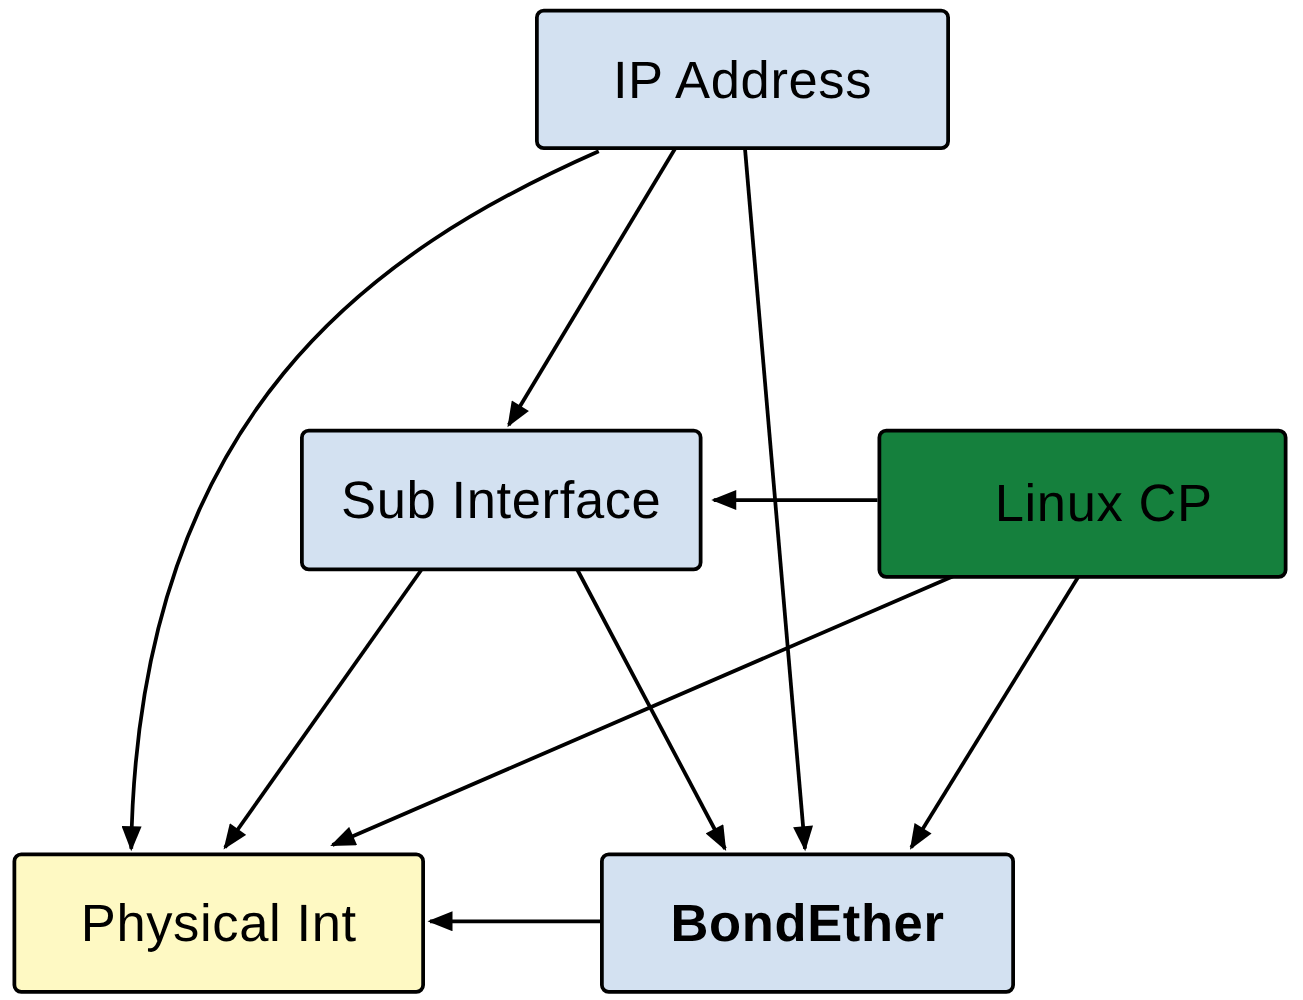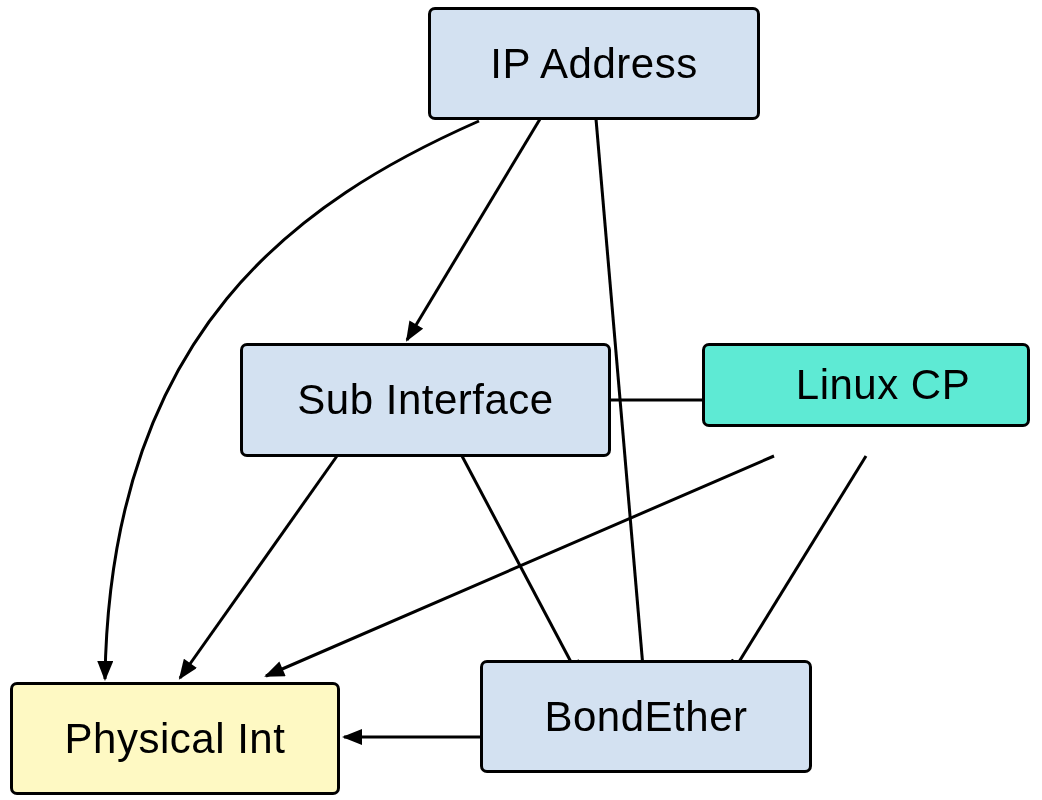--- a/index.html
+++ b/index.html
@@ -62,26 +62,26 @@
         <path d="M 866 456 L 729 678" class="edge-path" stroke="#000000" marker-end="url(#arrowhead)"></path>
         <path d="M 337 456 L 180 678" class="edge-path" stroke="#000000" marker-end="url(#arrowhead)"></path>
         <path d="M 462 456 L 580 679" class="edge-path" stroke="#000000" marker-end="url(#arrowhead)"></path>
         <path d="M 480 737 L 344 737" class="edge-path" stroke="#000000" marker-end="url(#arrowhead)"></path>
       </g>
   </svg>
   <div id="node-layer">
       <div class="node" style="left: 428px; top: 7px; width: 332px; height: 113px; background: rgb(211, 225, 241); border-color: rgb(0, 0, 0);">
         <span class="node-label" style="color: rgb(0, 0, 0);">IP Address</span>
       </div>
-      <div class="node" style="left: 240px; top: 343px; width: 371px; height: 114px; background: rgb(211, 225, 241); border-color: rgb(0, 0, 0);">
+      <div class="node" style="left: 240px; top: 343px; width: 322px; height: 114px; background: rgb(211, 225, 241); border-color: rgb(0, 0, 0);">
         <span class="node-label" style="color: rgb(0, 0, 0);">Sub Interface</span>
       </div>
-      <div class="node" style="left: 702px; top: 343px; width: 328px; height: 84px; background: #5eead4; border-color: rgb(0, 0, 0); padding-left: 34px;">
+      <div class="node" style="left: 702px; top: 343px; width: 328px; height: 120px; background: #15803d; border-color: rgb(0, 0, 0); padding-left: 34px;">
         <span class="node-label" style="color: rgb(0, 0, 0);">Linux CP</span>
       </div>
       <div class="node" style="left: 10px; top: 682px; width: 330px; height: 113px; background: #fef9c3; border-color: rgb(0, 0, 0);">
         <span class="node-label" style="color: rgb(0, 0, 0);">Physical Int</span>
       </div>
-      <div class="node" style="left: 480px; top: 660px; width: 332px; height: 113px; background: rgb(211, 225, 241); border-color: rgb(0, 0, 0);">
+      <div class="node" style="left: 480px; top: 682px; width: 332px; height: 113px; background: rgb(211, 225, 241); border-color: rgb(0, 0, 0); font-weight: bold;">
         <span class="node-label" style="color: rgb(0, 0, 0);">BondEther</span>
       </div>
     </div>
 </div>
 
 </body></html>

